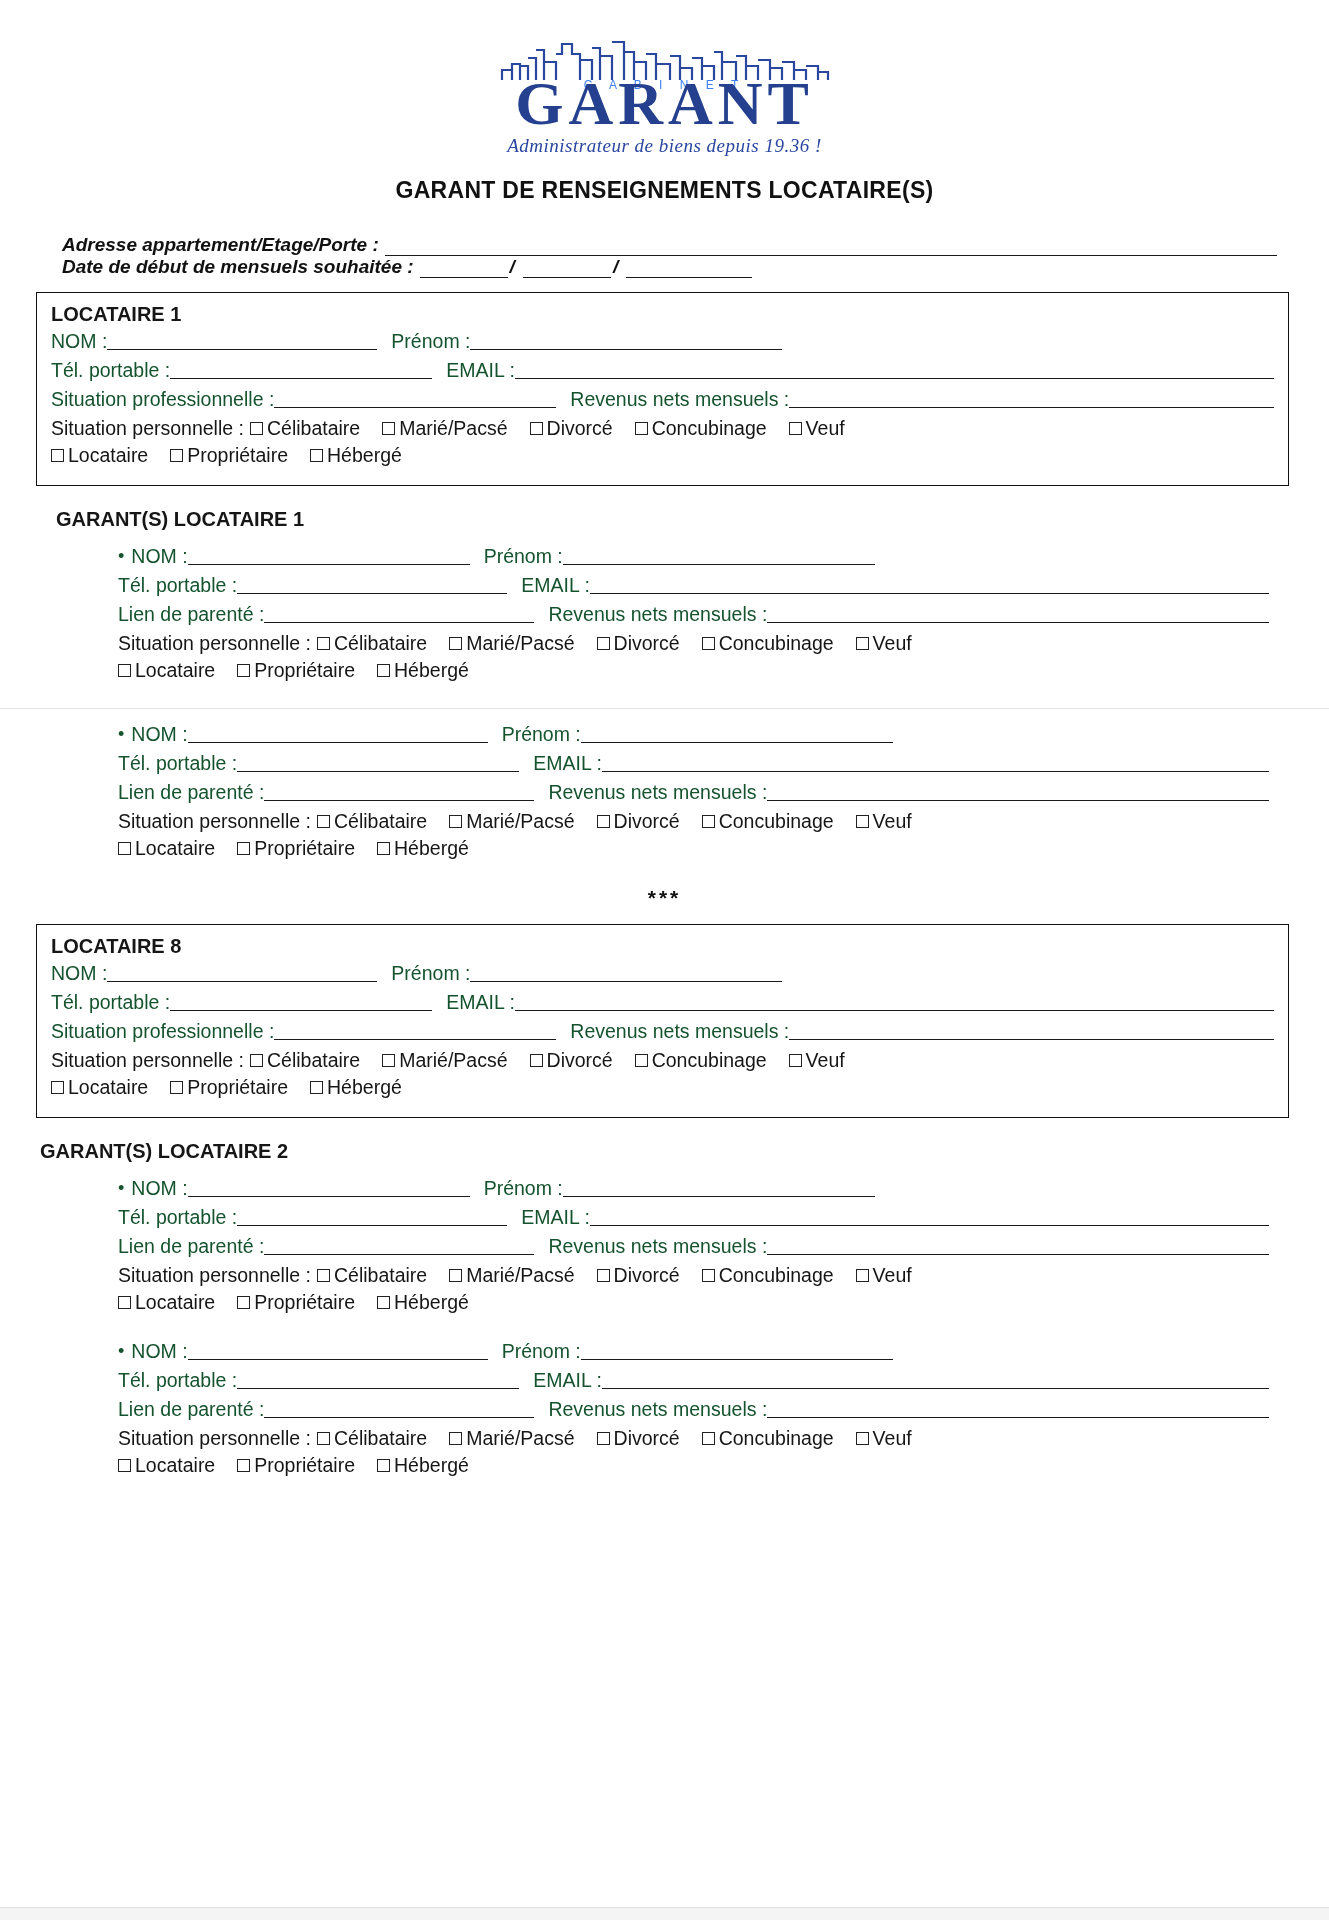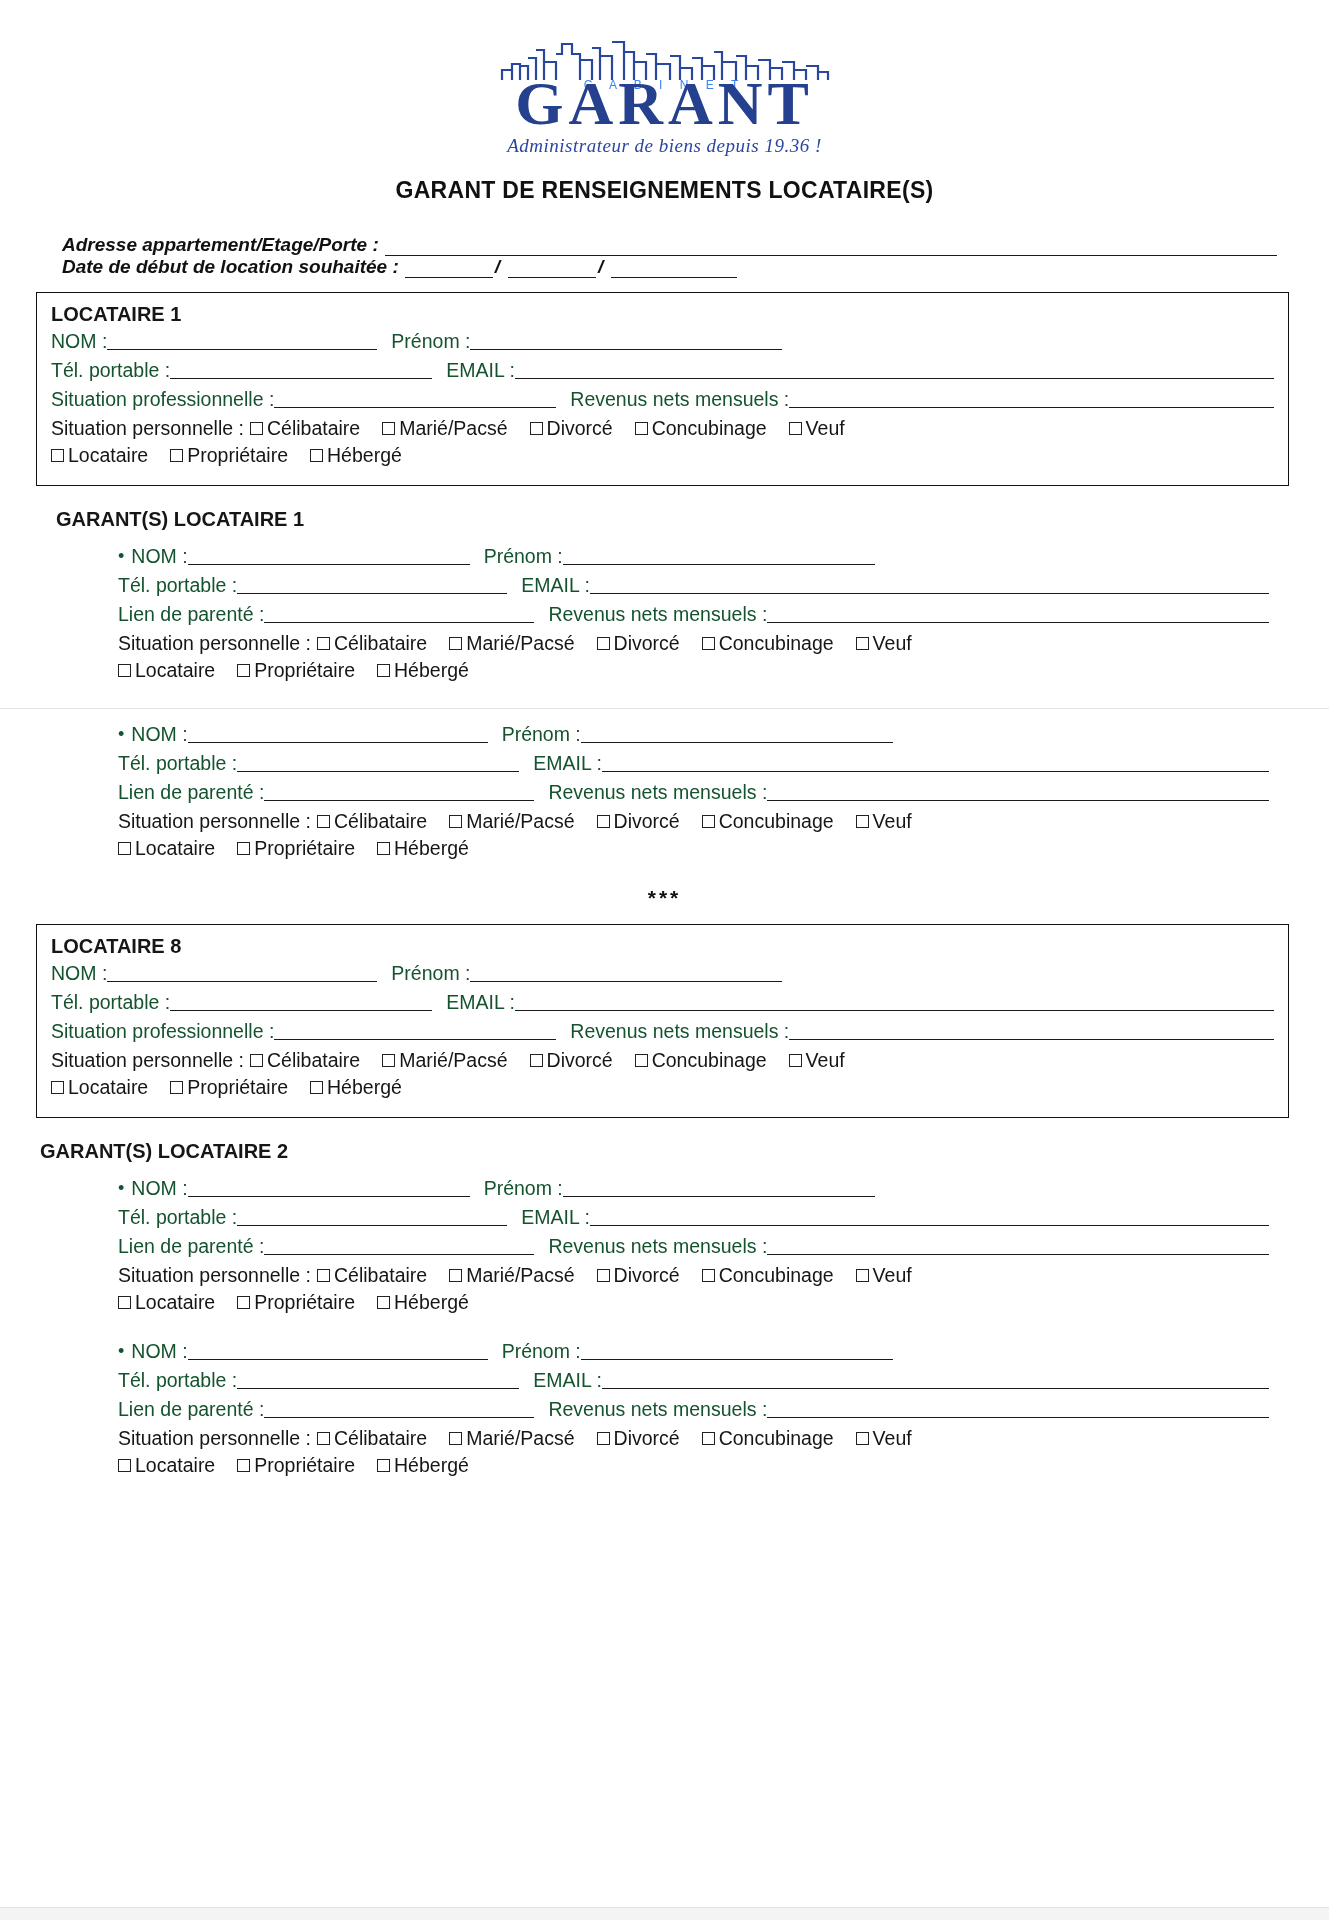--- a/index.html
+++ b/index.html
@@ -230,21 +230,21 @@
   </div>
 
   <div class="doc-title">GARANT DE RENSEIGNEMENTS LOCATAIRE(S)</div>
 
   <div class="addr-wrap">
     <div class="addr-line">
       <span class="label">Adresse appartement/Etage/Porte :</span>
       <span class="rule"></span>
     </div>
     <div class="addr-line">
-      <span class="label">Date de début de location souhaitée :</span>
+      <span class="label">Date de début de mensuels souhaitée :</span>
       <span class="rule fixed-120"></span>
       <span class="slash">/</span>
       <span class="rule fixed-120"></span>
       <span class="slash">/</span>
       <span class="rule fixed-160"></span>
     </div>
   </div>
 
   <div class="box">
     <div class="box-title">LOCATAIRE 1</div>

